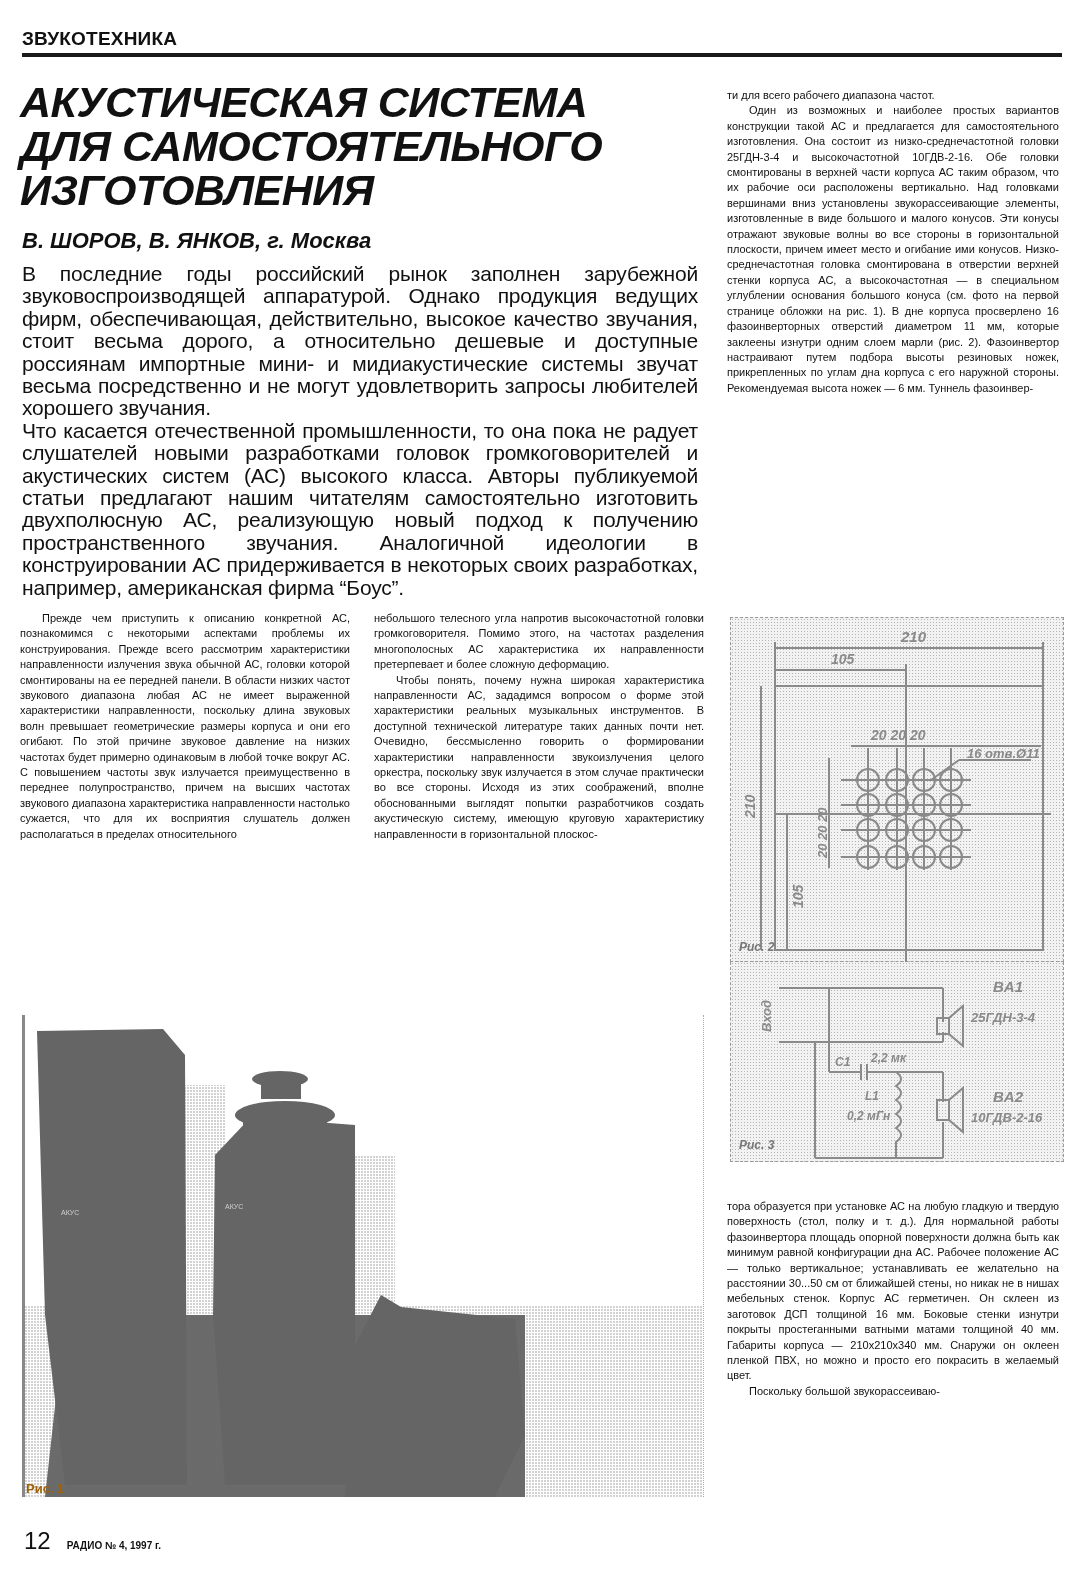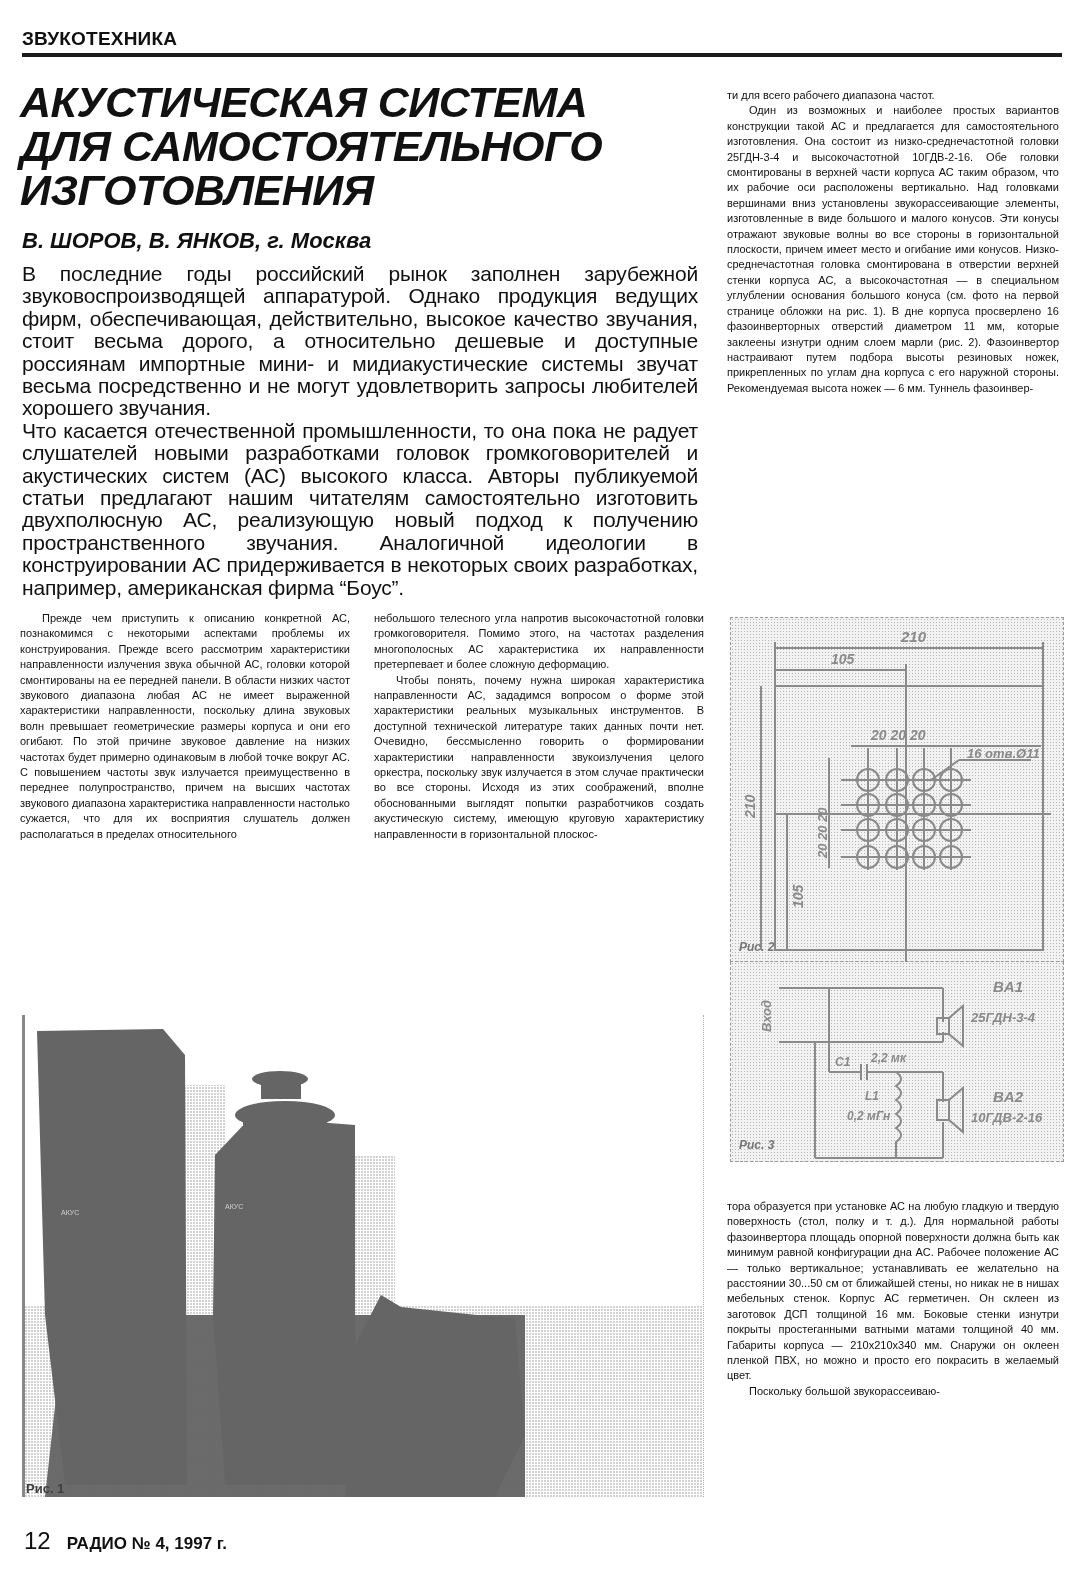--- a/index.html
+++ b/index.html
@@ -29,25 +29,25 @@
     background-image: radial-gradient(#b5b5b5 0.6px, transparent 0.8px);
     background-size: 3px 3px; }
   .fig2 { left: 730px; top: 617px; width: 334px; height: 345px; }
   .fig3 { left: 730px; top: 962px; width: 334px; height: 200px; border-top: none; }
 
   .fig-caption { position: absolute; font-size: 12px; font-weight: bold; color: #777; font-style: italic; }
 
   .photo { position: absolute; left: 22px; top: 1015px; width: 682px; height: 482px; background: #ffffff; overflow: hidden;
     border-left: 3px solid #888; border-right: 1px dotted #aaa; }
   .photo svg { position: absolute; left: 0; top: 0; }
-  .photo-caption { position: absolute; left: 26px; top: 1481px; font-size: 13px; font-weight: bold; color: #404040; }
+  .photo-caption { position: absolute; left: 26px; top: 1481px; font-size: 13px; font-weight: bold; color: #a16207; }
 
   .footer { position: absolute; left: 24px; top: 1527px; display: flex; align-items: baseline; gap: 16px; }
   .page-number { font-size: 24px; font-weight: normal; }
-  .journal { font-size: 17px; font-weight: bold; }
+  .journal { font-size: 10px; font-weight: bold; }
 </style>
 </head>
 <body>
 
 <div class="section-label">ЗВУКОТЕХНИКА</div>
 <div class="top-rule"></div>
 
 <div class="title">
   <div>АКУСТИЧЕСКАЯ СИСТЕМА</div>
   <div>ДЛЯ САМОСТОЯТЕЛЬНОГО</div>

